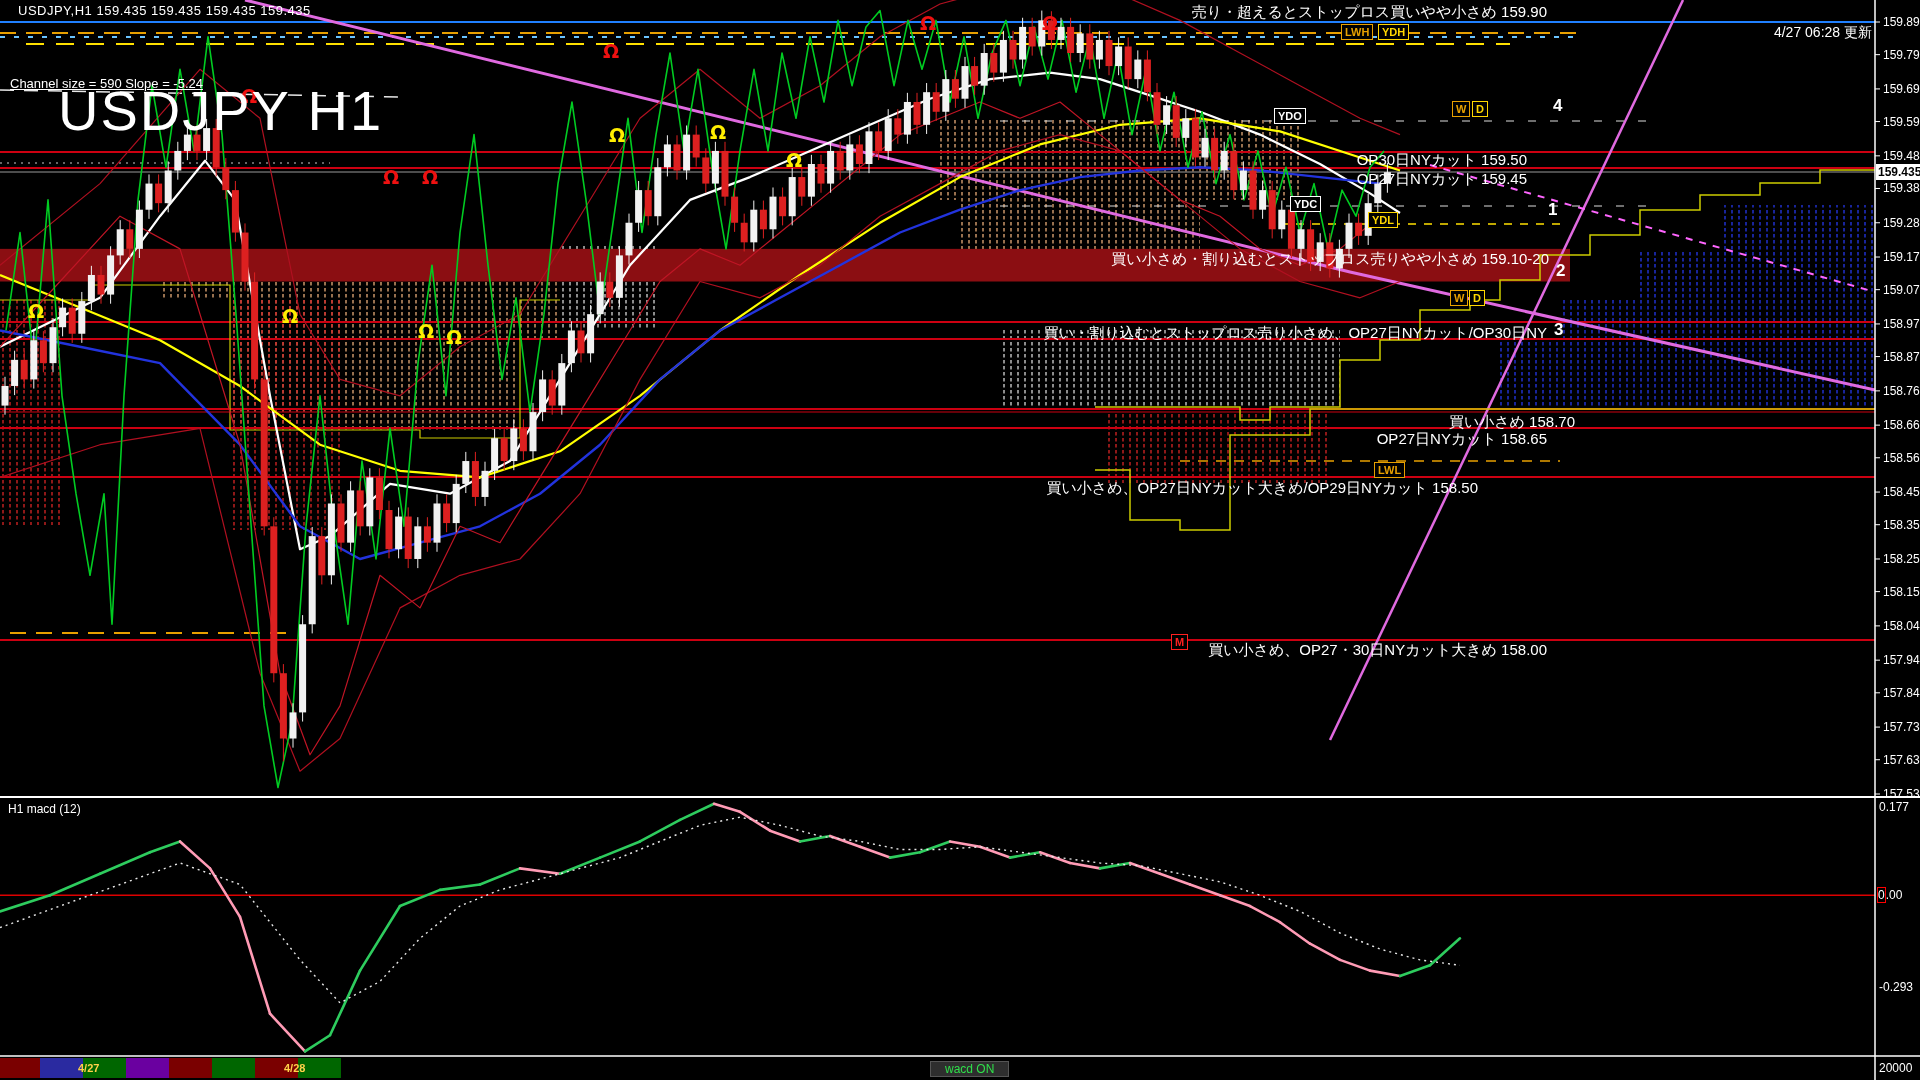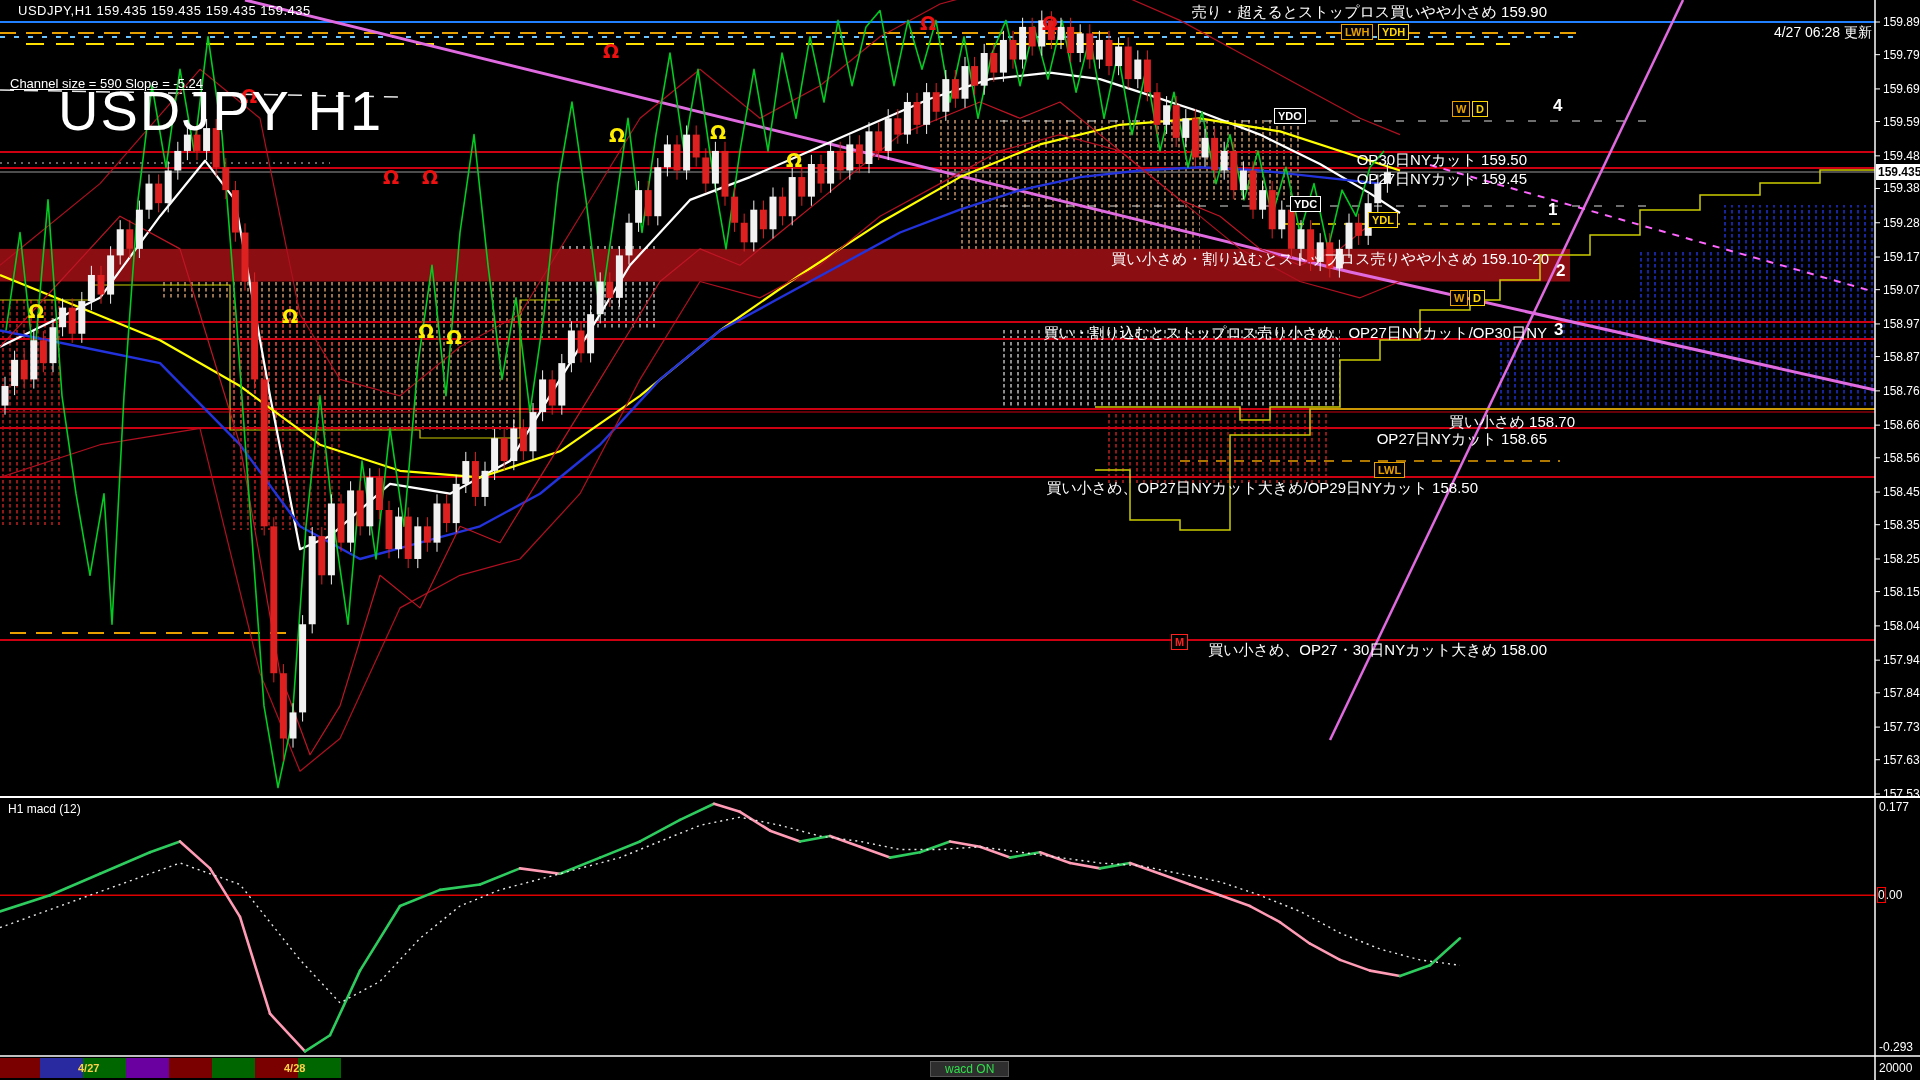--- a/index.html
+++ b/index.html
@@ -498,21 +498,21 @@
 
   <div class="abs title-bar">USDJPY,H1  159.435 159.435 159.435 159.435</div>
   <div class="abs channel-info">Channel size = 590 Slope = -5.24</div>
   <div class="abs watermark">USDJPY H1</div>
   <div class="abs update-time">4/27 06:28 更新</div>
 
   <div class="abs price-box">159.435</div>
 
   <div class="abs macd-label">H1  macd (12)</div>
   <div class="abs axis-lab" style="left:1879px;top:800px;">0.177</div>
-  <div class="abs axis-lab" style="left:1879px;top:1040px;">-0.293</div>
+  <div class="abs axis-lab" style="left:1879px;top:980px;">-0.293</div>
   <div class="abs zero-box" style="top: 888.279px;"><b>0</b><span>.00</span></div>
   <div class="abs axis-lab" style="left:1879px;top:1061px;">20000</div>
   <div class="abs wacd">wacd ON</div>
 
   <div id="anno-layer">
       <div class="abs anno" style="left: 1547px; top: 3px;">売り・超えるとストップロス買いやや小さめ 159.90</div>
       <div class="abs anno" style="left: 1527px; top: 151px;">OP30日NYカット 159.50</div>
       <div class="abs anno" style="left: 1527px; top: 170px;">OP27日NYカット 159.45</div>
       <div class="abs anno" style="left: 1549px; top: 250px;">買い小さめ・割り込むとストップロス売りやや小さめ 159.10-20</div>
       <div class="abs anno" style="left: 1547px; top: 324px;">買い・割り込むとストップロス売り小さめ、OP27日NYカット/OP30日NY</div>

